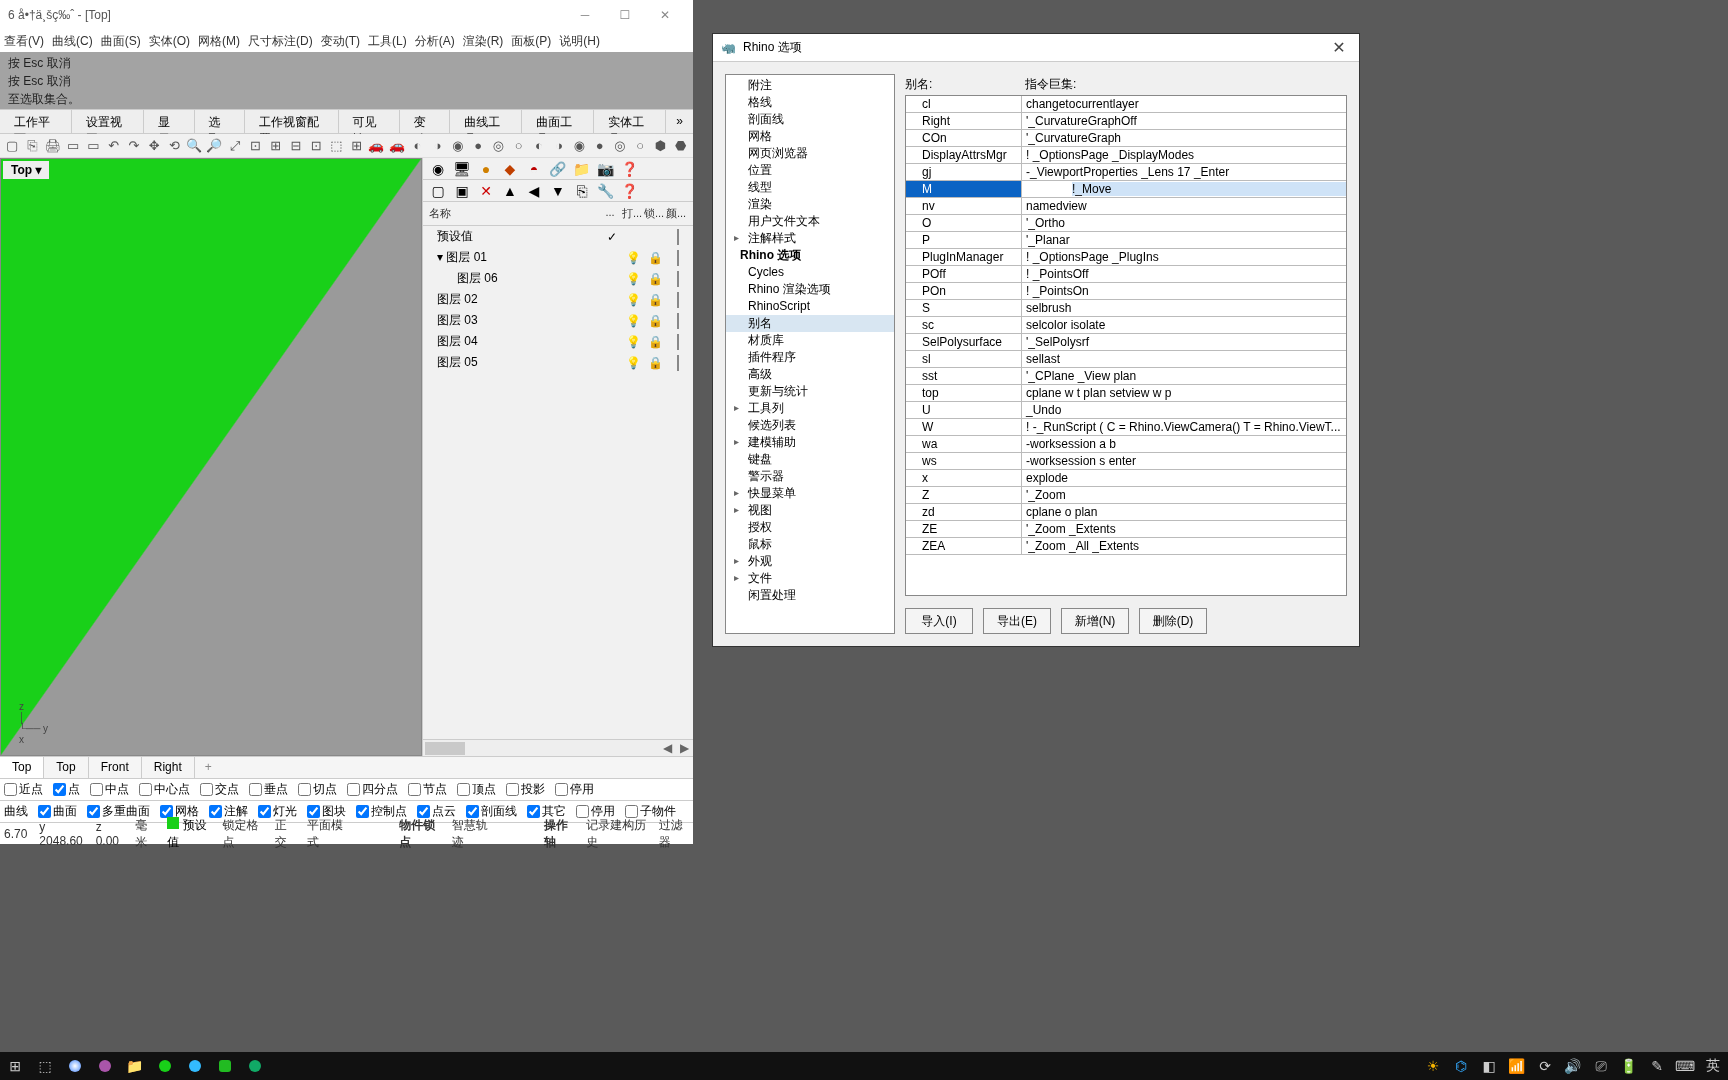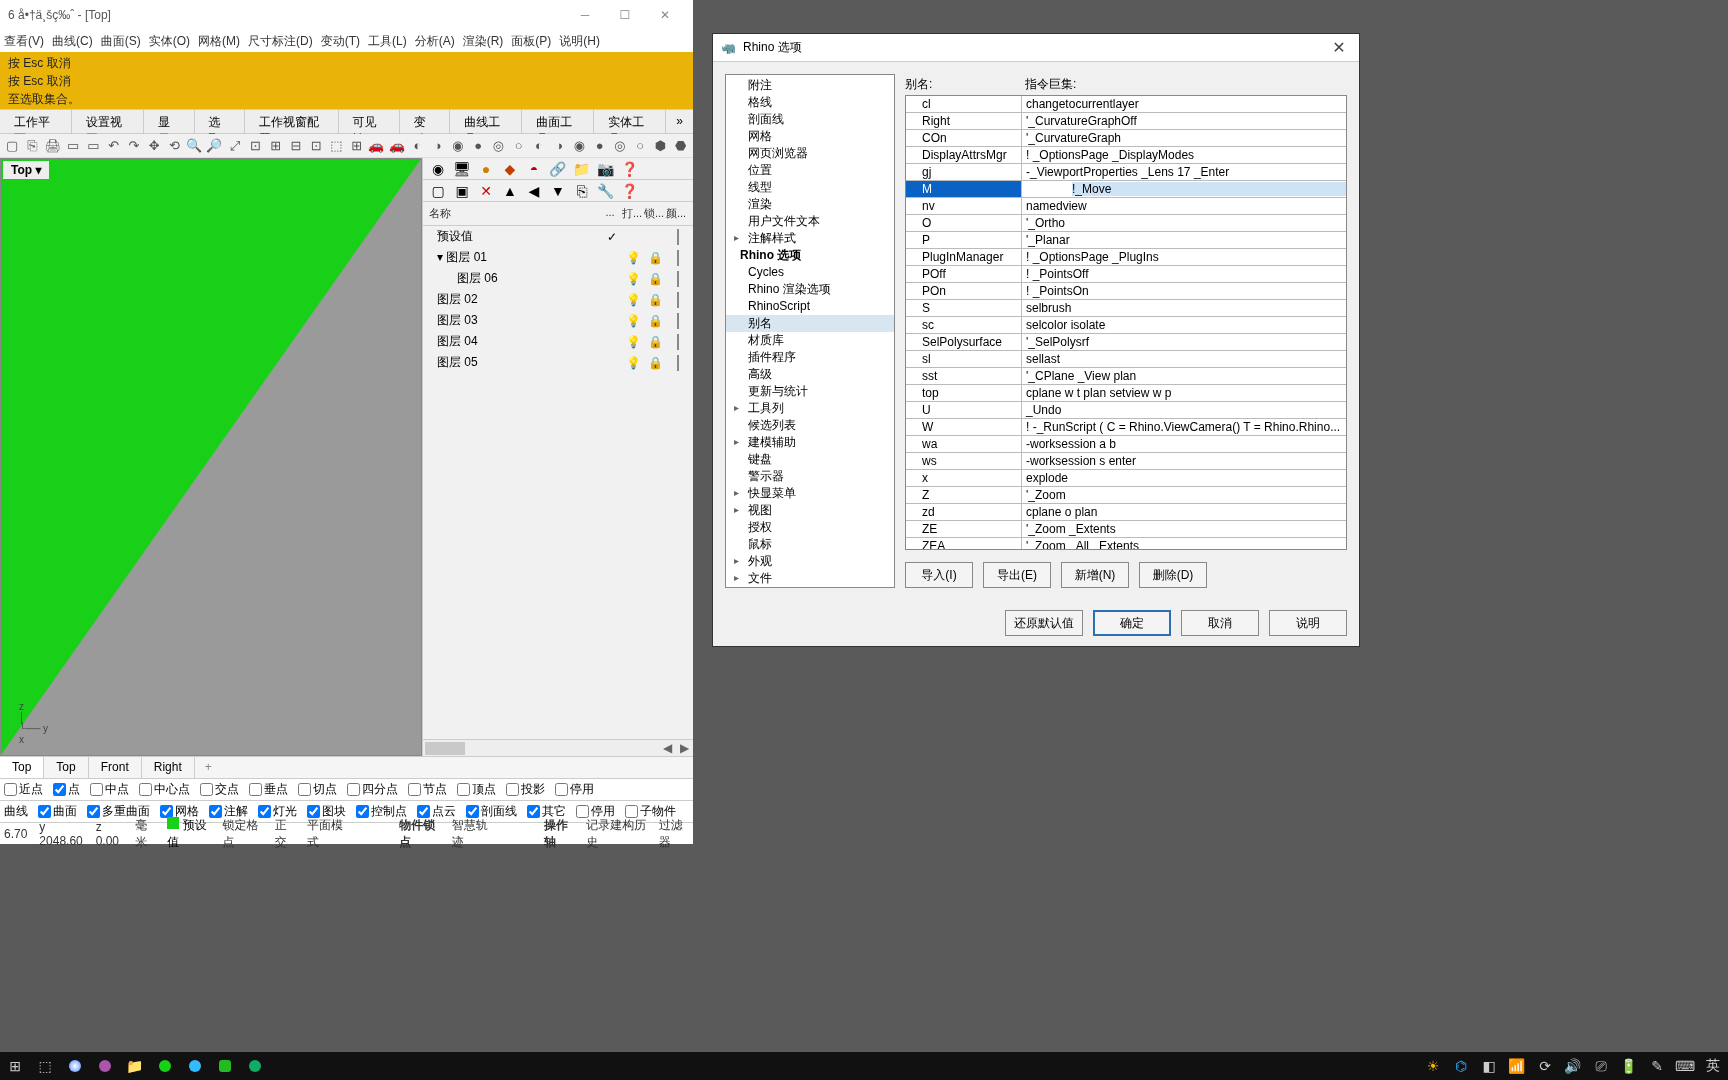--- a/index.html
+++ b/index.html
@@ -6,21 +6,21 @@
 body { width:1728px; height:1080px; background:#5a5a5a; overflow:hidden; position:relative; font-size:12px; }
 
 
 .rhino-win { position:absolute; left:0; top:0; width:693px; height:844px; background:#f1f1f1; display:flex; flex-direction:column; }
 .titlebar { height:30px; background:#fff; display:flex; align-items:center; padding:0 8px; color:#555; }
 .titlebar .t { flex:1; }
 .winbtns { display:flex; gap:0; }
 .winbtn { width:40px; height:30px; display:flex; align-items:center; justify-content:center; color:#888; cursor:pointer; }
 .menubar { height:22px; background:#fff; display:flex; gap:8px; padding:0 4px; align-items:center; color:#333; font-size:12px; }
 .menubar span { cursor:pointer; }
-.cmdarea { background:#eab308; padding:2px 8px; border-bottom:1px solid #ccc; line-height:18px; height:58px; color:#222; }
+.cmdarea { background:#a3a3a3; padding:2px 8px; border-bottom:1px solid #ccc; line-height:18px; height:58px; color:#222; }
 .tabbar1 { height:24px; background:#eee; display:flex; border-bottom:1px solid #ccc; }
 .tabbar1 .tab { padding:4px 14px; border-right:1px solid #ccc; cursor:pointer; }
 .tabbar1 .more { margin-left:auto; padding:4px 10px; }
 .toolbar-row { height:24px; background:#f1f1f1; display:flex; align-items:center; gap:4px; padding:0 4px; border-bottom:1px solid #ddd; }
 .tbtn { width:18px; height:18px; display:flex; align-items:center; justify-content:center; color:#555; cursor:pointer; font-size:13px; }
 .workspace { flex:1; display:flex; }
 .viewport { width:422px; background:#999; position:relative; border:1px solid #888; }
 .viewport-label { position:absolute; top:2px; left:2px; background:#eee; padding:2px 8px; font-weight:bold; font-size:12px; }
 .vp-tri { position:absolute; left:0; top:0; width:100%; height:100%; background:linear-gradient(to bottom right,#19d019 0%,#19d019 49.9%,#9a9a9a 50.1%,#9a9a9a 100%); }
 .vp-axis { position:absolute; bottom:10px; left:18px; color:#444; font-size:10px; }
@@ -519,21 +519,21 @@
           <div class="arow">
             <div class="c1">top</div>
             <div class="c2">cplane w t plan setview w p</div>
           </div>
           <div class="arow">
             <div class="c1">U</div>
             <div class="c2">_Undo</div>
           </div>
           <div class="arow">
             <div class="c1">W</div>
-            <div class="c2">! -_RunScript ( C = Rhino.ViewCamera() T = Rhino.Rhino...</div>
+            <div class="c2">! -_RunScript ( C = Rhino.ViewCamera() T = Rhino.ViewT...</div>
           </div>
           <div class="arow">
             <div class="c1">wa</div>
             <div class="c2">-worksession a b</div>
           </div>
           <div class="arow">
             <div class="c1">ws</div>
             <div class="c2">-worksession s enter</div>
           </div>
           <div class="arow">
@@ -557,26 +557,20 @@
             <div class="c2">'_Zoom _All _Extents</div>
           </div>
         </div>
       <div class="opt-btns">
         <button>导入(I)</button>
         <button>导出(E)</button>
         <button>新增(N)</button>
         <button>删除(D)</button>
       </div>
     </div>
-  </div>
-  <div class="opt-bottom">
-    <button>还原默认值</button>
-    <button class="primary">确定</button>
-    <button>取消</button>
-    <button>说明</button>
   </div>
 </div>
 
 <div class="taskbar">
   <span class="ti">⊞</span>
   <span class="ti">⬚</span>
   <span class="ti">
       <span class="dot" style="background:radial-gradient(#fff,#48f)"></span>
     </span>
   <span class="ti">

